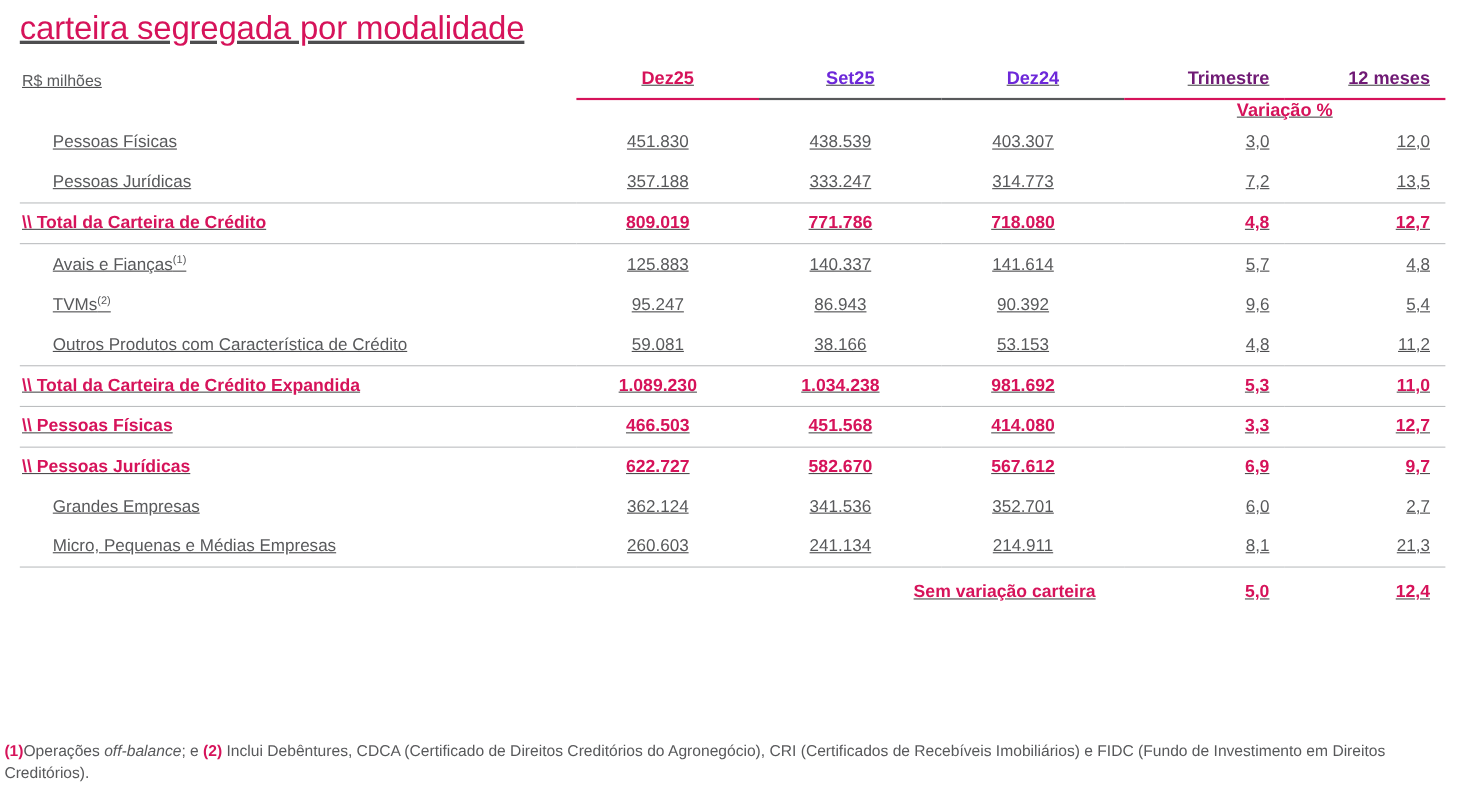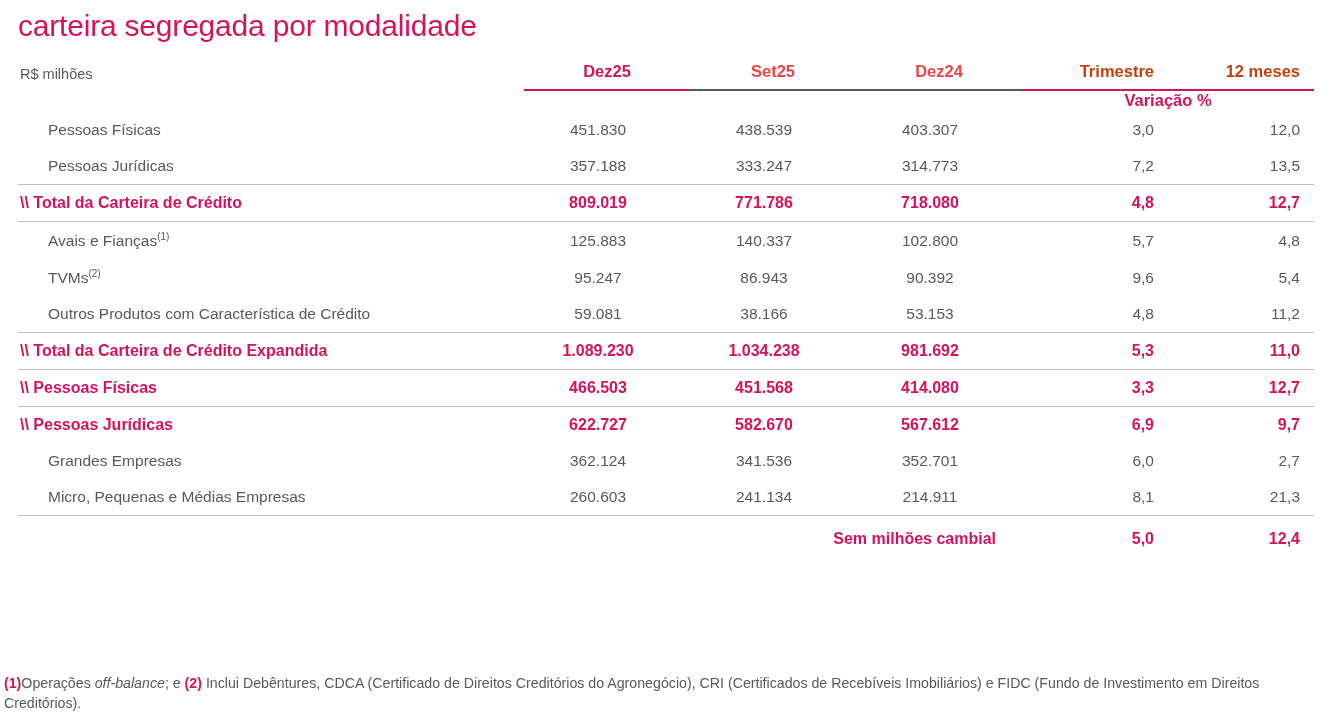--- a/index.html
+++ b/index.html
@@ -13,20 +13,21 @@
     font-family: "Liberation Sans", sans-serif;
     color: #4d4d4f;
     overflow: hidden;
   }
   .page {
     position: relative;
     width: 1116px;
     height: 723px;
     box-sizing: border-box;
     padding: 0 18px;
+    text-decoration: underline;
   }
   .title {
     color: #d6135a;
     font-size: 30px;
     font-weight: 400;
     letter-spacing: -0.2px;
     padding-top: 8px;
     padding-left: 0px;
     line-height: 1.2;
   }
@@ -58,29 +59,29 @@
     vertical-align: bottom;
   }
   thead th.unit {
     color: #58595b;
     font-weight: normal;
     font-size: 14.5px;
     text-align: left;
     padding-left: 2px;
   }
   thead th.dark {
-    color: #ef4444;
+    color: #6d28d9;
     text-align: center;
   }
   thead th.dez25 {
     color: #d6135a;
     text-align: center;
   }
   thead th.pink {
-    color: #c2410c;
+    color: #701a75;
     text-align: right;
     padding-right: 14px;
   }
   thead th.bord-grey { border-bottom: 2.5px solid #58595b; }
   thead th.bord-pink { border-bottom: 2.5px solid #d6135a; }
   thead th.bord-none { border-bottom: none; margin-left: 24px; }
 
   tbody td {
     font-size: 15.5px;
     padding: 9px 8px;
@@ -205,21 +206,21 @@
         <td class="num">771.786</td>
         <td class="num">718.080</td>
         <td class="var">4,8</td>
         <td class="var">12,7</td>
       </tr>
 
       <tr>
         <td class="label"><span>Avais e Fianças</span><span class="sup">(1)</span></td>
         <td class="num">125.883</td>
         <td class="num">140.337</td>
-        <td class="num">102.800</td>
+        <td class="num">141.614</td>
         <td class="var">5,7</td>
         <td class="var">4,8</td>
       </tr>
 
       <tr>
         <td class="label"><span>TVMs</span><span class="sup">(2)</span></td>
         <td class="num">95.247</td>
         <td class="num">86.943</td>
         <td class="num">90.392</td>
         <td class="var">9,6</td>
@@ -274,21 +275,21 @@
       <tr class="rule-bottom">
         <td class="label"><span>Micro, Pequenas e Médias Empresas</span></td>
         <td class="num">260.603</td>
         <td class="num">241.134</td>
         <td class="num">214.911</td>
         <td class="var">8,1</td>
         <td class="var">21,3</td>
       </tr>
 
       <tr class="footrow">
-        <td class="semvar" colspan="4">Sem milhões cambial</td>
+        <td class="semvar" colspan="4">Sem variação carteira</td>
         <td class="var">5,0</td>
         <td class="var">12,4</td>
       </tr>
 
     </tbody>
   </table>
 
   <div class="notes">
     <b>(1)</b><span>Operações </span><i>off-balance</i><span>; e </span><b>(2)</b><span> Inclui Debêntures, CDCA (Certificado de Direitos Creditórios do Agronegócio), CRI (Certificados de Recebíveis Imobiliários) e FIDC (Fundo de Investimento em Direitos Creditórios).</span>
   </div>

